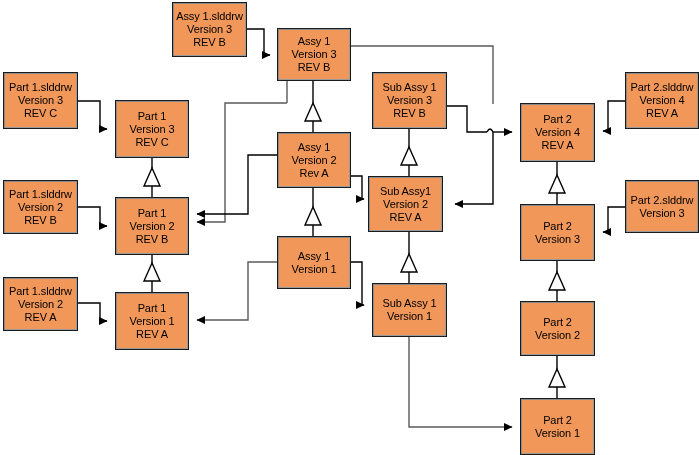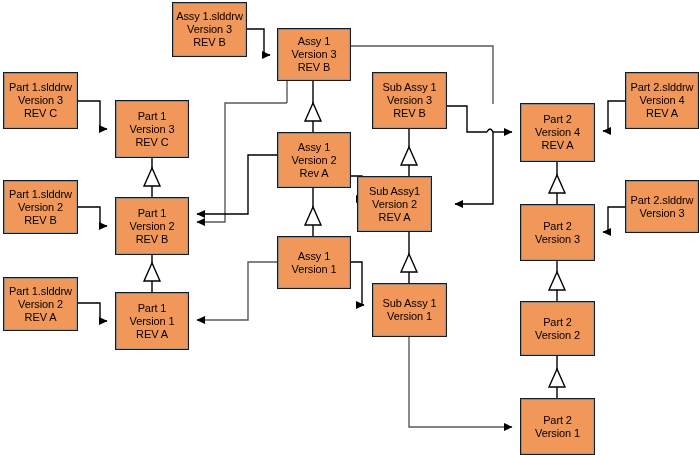--- a/index.html
+++ b/index.html
@@ -177,21 +177,21 @@
       <div class="node" style="left: 277px; top: 132px; width: 74px; height: 56px; background: rgb(241, 151, 90); border-color: rgb(26, 26, 26);">
         <span class="ln">Assy 1</span>
         <span class="ln">Version 2</span>
         <span class="ln">Rev A</span>
       </div>
       <div class="node" style="left: 3px; top: 180px; width: 75px; height: 54px; background: rgb(241, 151, 90); border-color: rgb(26, 26, 26);">
         <span class="ln">Part 1.slddrw</span>
         <span class="ln">Version 2</span>
         <span class="ln">REV B</span>
       </div>
-      <div class="node" style="left: 357px; top: 176px; width: 75px; height: 56px; background: rgb(241, 151, 90); border-color: rgb(26, 26, 26);">
+      <div class="node" style="left: 368px; top: 176px; width: 75px; height: 56px; background: rgb(241, 151, 90); border-color: rgb(26, 26, 26);">
         <span class="ln">Sub Assy1</span>
         <span class="ln">Version 2</span>
         <span class="ln">REV A</span>
       </div>
       <div class="node" style="left: 625px; top: 180px; width: 74px; height: 53px; background: rgb(241, 151, 90); border-color: rgb(26, 26, 26);">
         <span class="ln">Part 2.slddrw</span>
         <span class="ln">Version 3</span>
       </div>
       <div class="node" style="left: 115px; top: 197px; width: 74px; height: 58px; background: rgb(241, 151, 90); border-color: rgb(26, 26, 26);">
         <span class="ln">Part 1</span>

